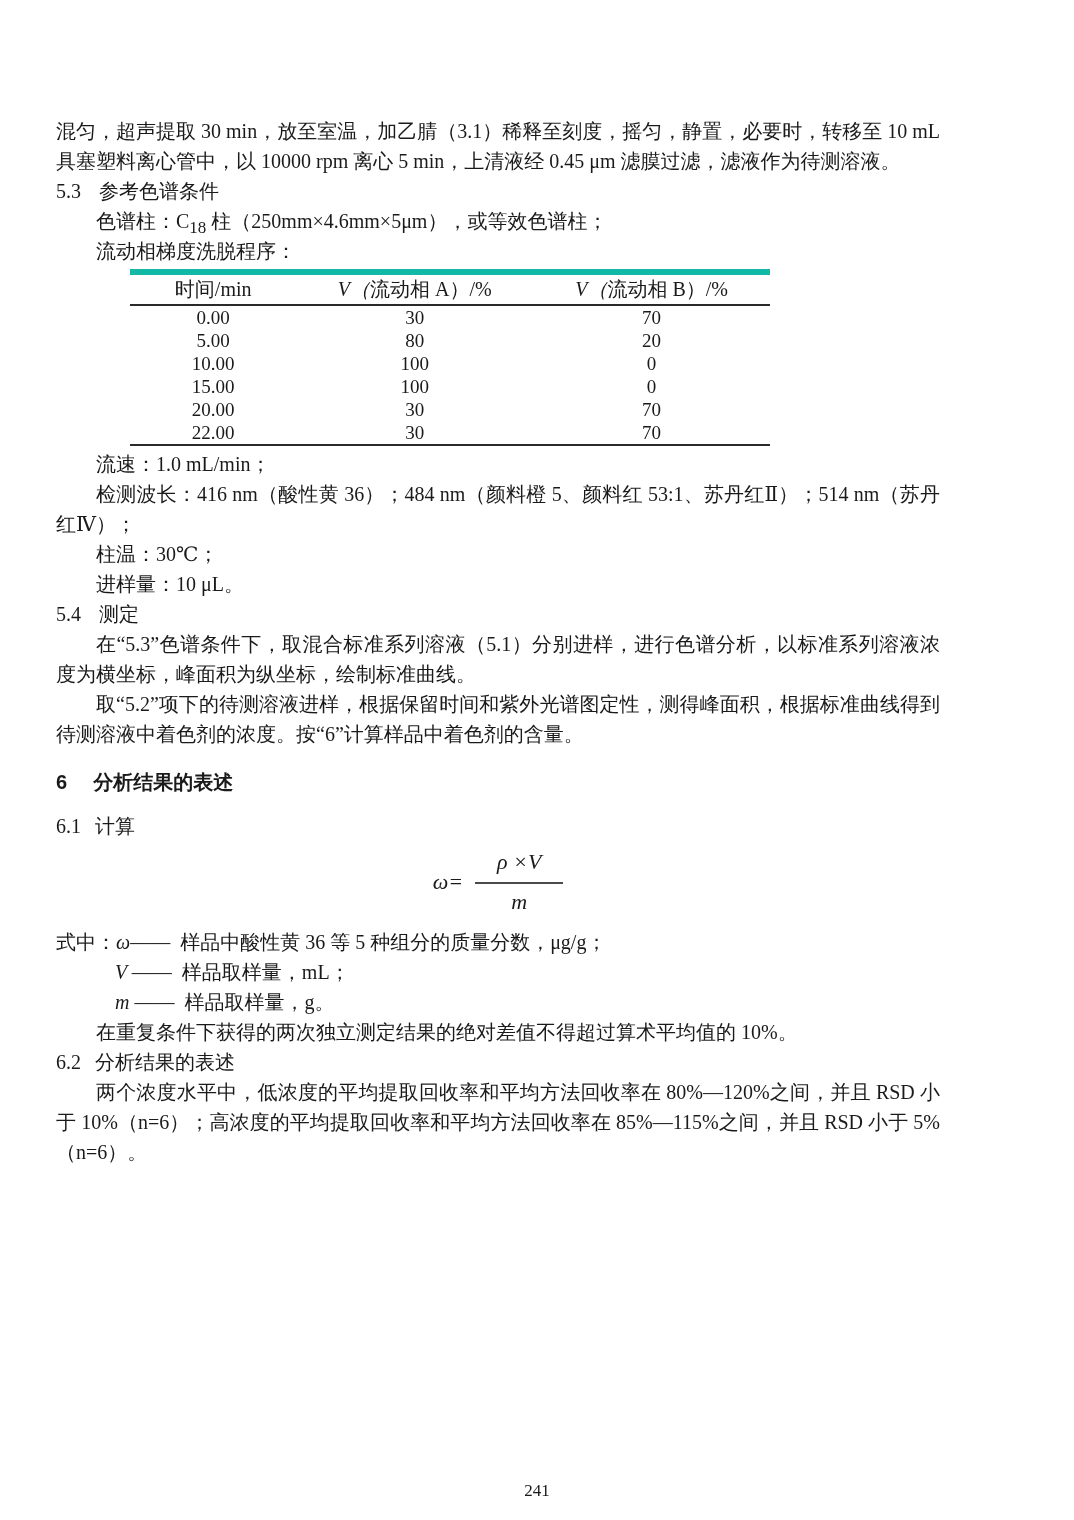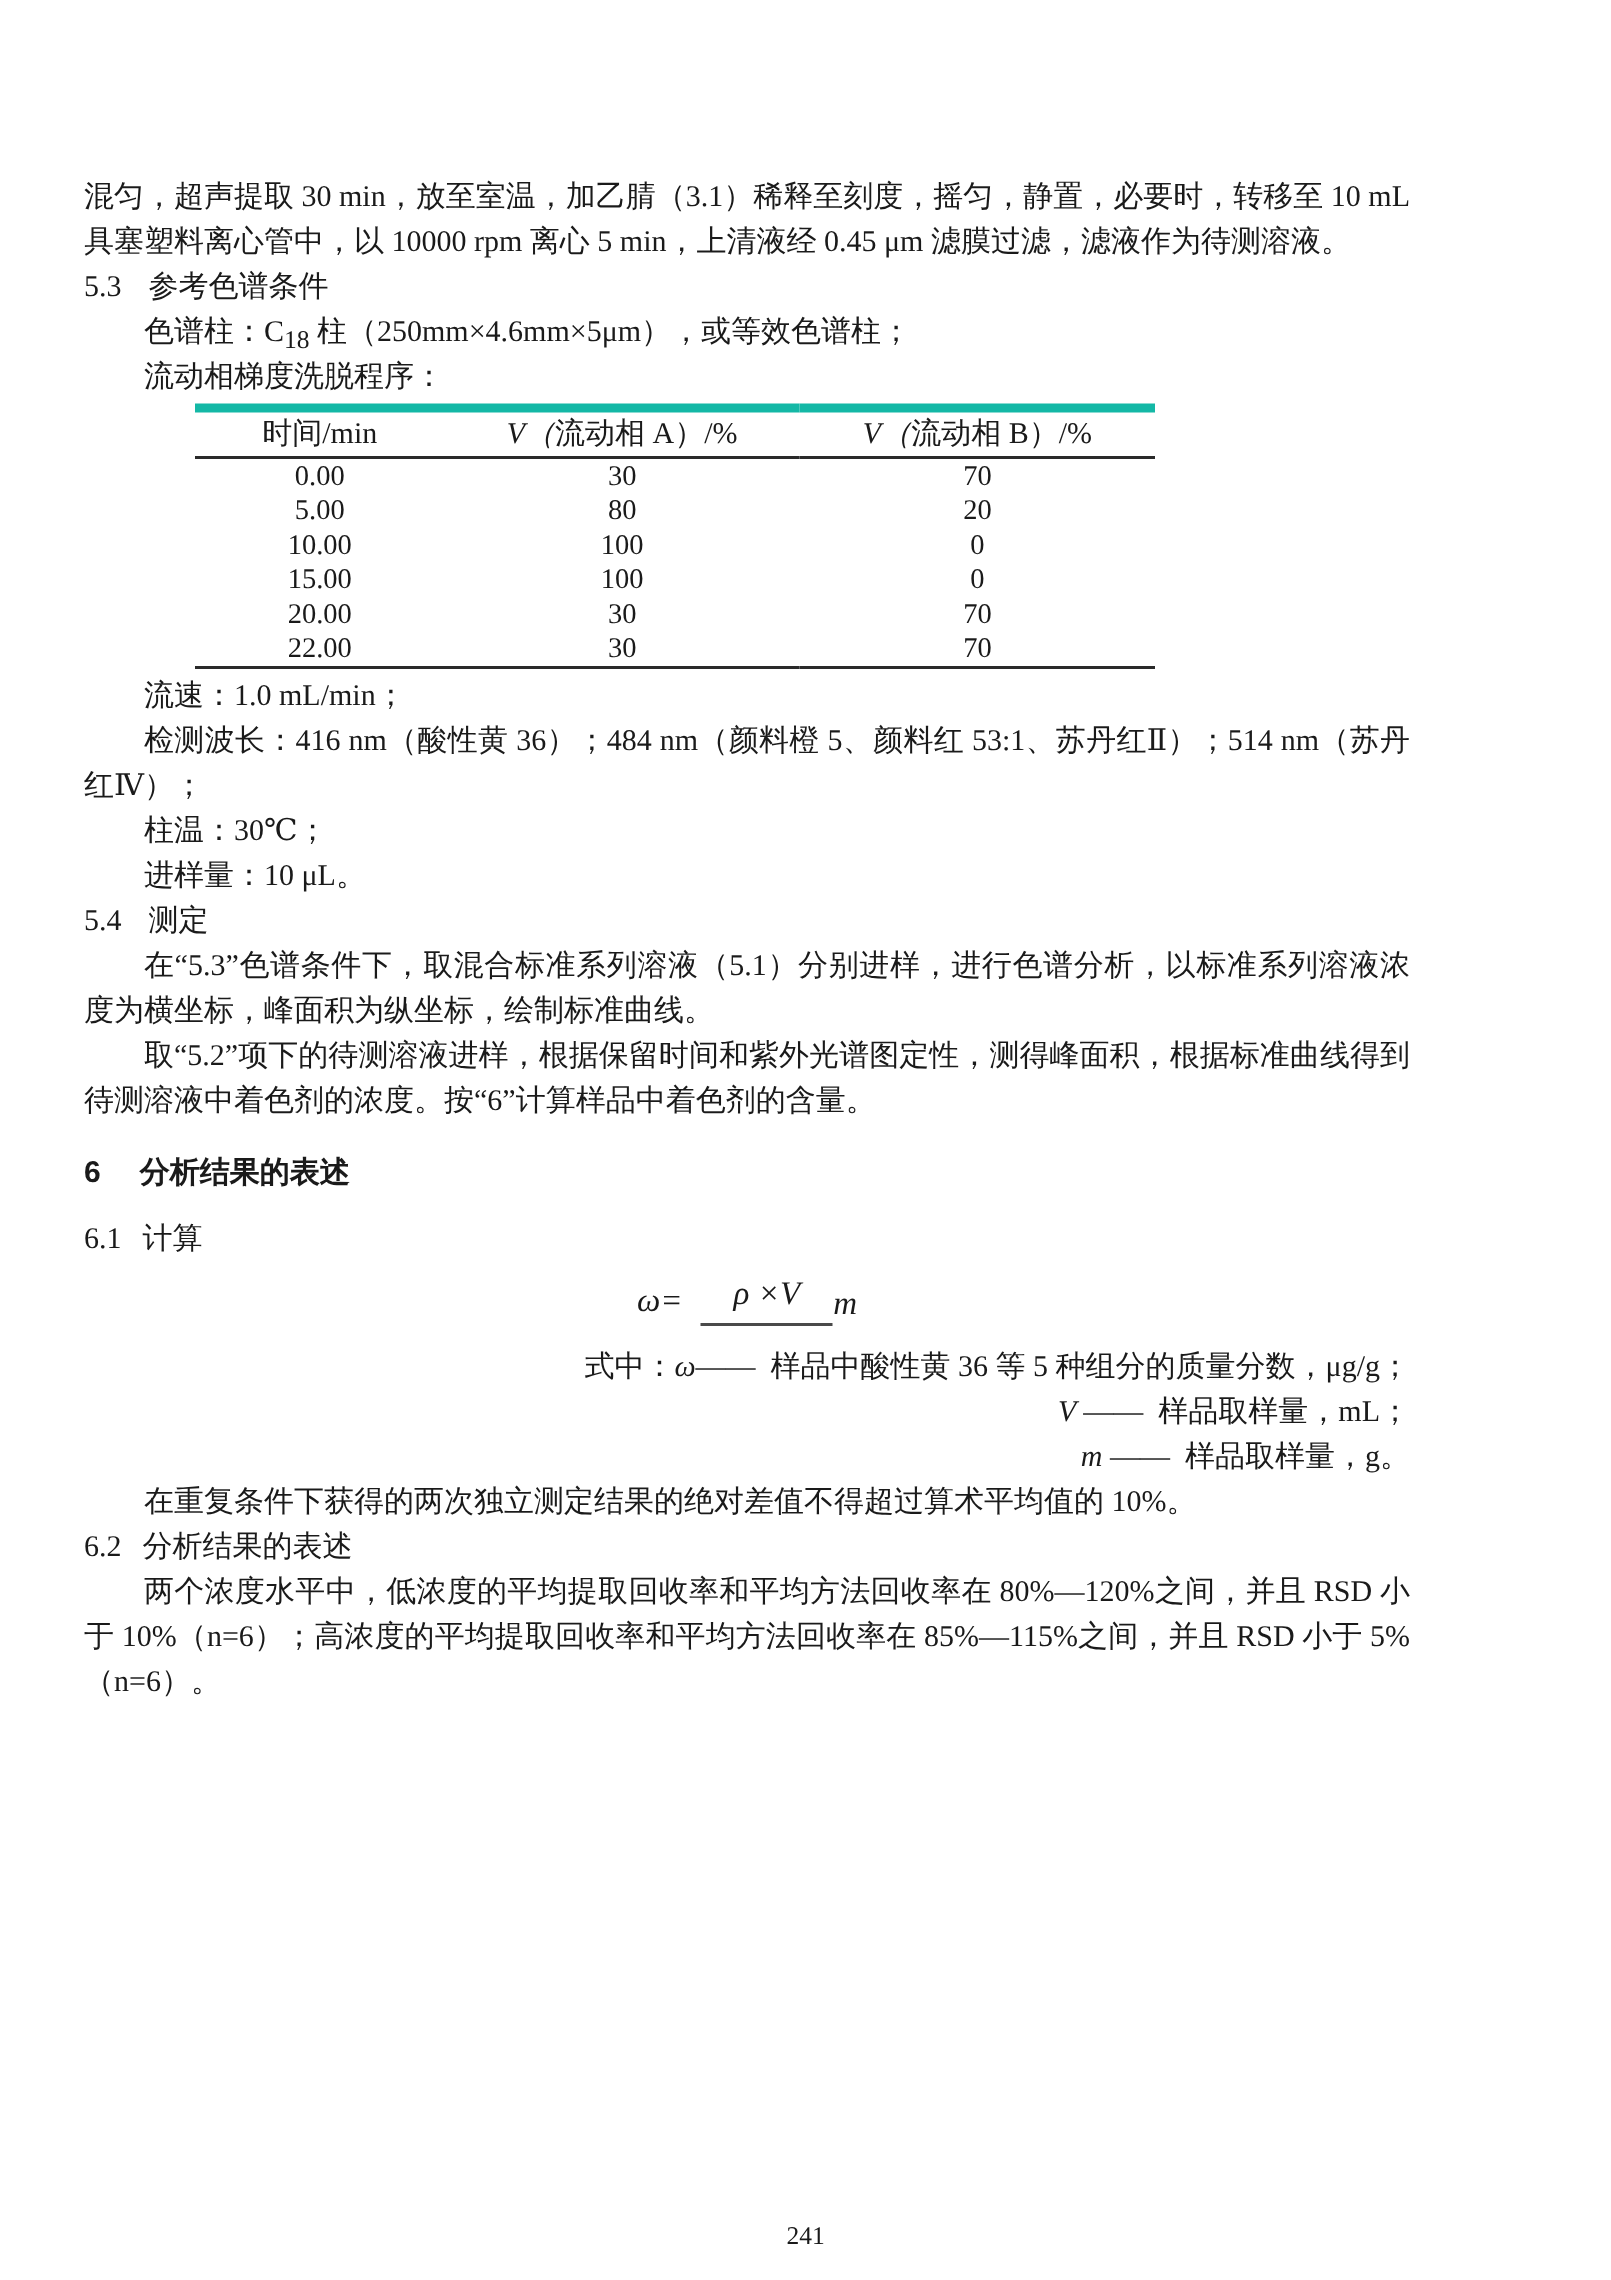--- a/index.html
+++ b/index.html
@@ -57,26 +57,26 @@
 
   
   .formula{
     display:flex;justify-content:center;align-items:center;
     margin:8px 0 12px;
     font-size:22px;line-height:26px;
     font-style:italic;
     text-align:center;
   }
   .f-lhs{margin-right:12px;}
-  .frac{display:inline-flex;align-items:center;}
+  .frac{display:inline-flex;flex-direction:column;align-items:center;}
   .f-num{padding:0 22px 7px;border-bottom:2px solid #4a4a4a;}
   .f-den{padding-top:5px;}
 
   
-  .def{text-align:right;}
+  .def{text-align:left;}
   .def .sym{font-style:italic;}
   .def .dtext{margin-left:10px;}
   .def-indent{padding-left:59px;}
 
   .footer{
     position:absolute;top:1481px;left:0;width:100%;
     text-align:center;font-size:17px;line-height:20px;
   }
 </style>
 </head>

